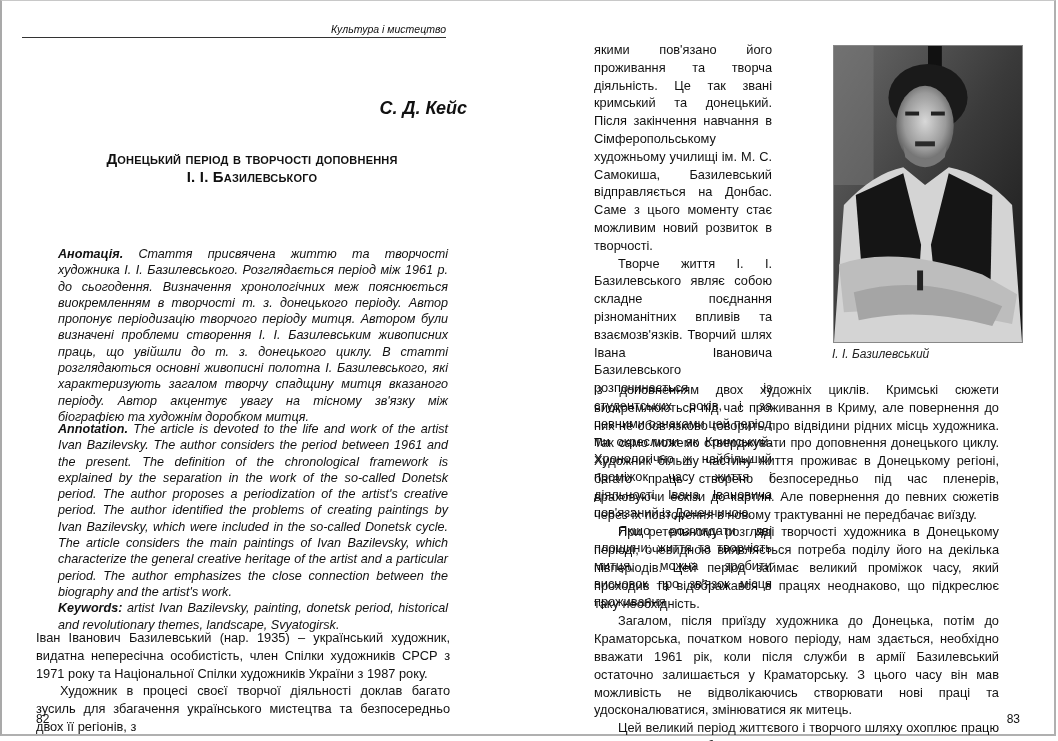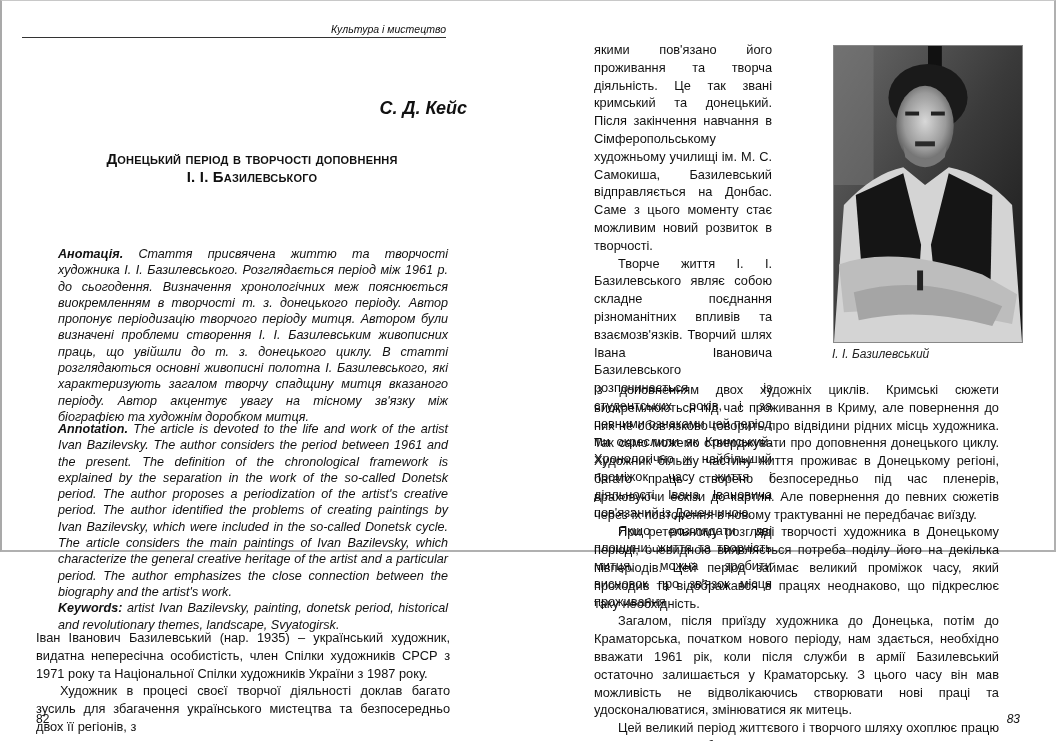--- a/index.html
+++ b/index.html
@@ -2,21 +2,21 @@
 <html><head>
 <meta charset="utf-8">
 <style>
   html, body { margin: 0; padding: 0; }
   body {
     width: 1058px; height: 741px; background: #ffffff; overflow: hidden;
     font-family: "Liberation Sans", sans-serif; color: #111;
     position: relative;
   }
   .spread {
-    position: absolute; left: 0; top: 0; width: 1056px; height: 552px;
+    position: absolute; left: 0; top: 0; width: 1056px; height: 736px;
     border-left: 2px solid #a9a9a9; border-right: 2px solid #b0b0b0;
     border-top: 1px solid #c8c8c8; border-bottom: 2px solid #b0b0b0;
     box-sizing: border-box;
   }
   .page { position: absolute; top: 0; height: 741px; }
   .page-left { left: 0; width: 529px; }
   .page-right { left: 529px; width: 529px; }
 
   .running-head {
     position: absolute; left: 20px; top: 22px; width: 424px;
@@ -45,21 +45,21 @@
 
   .body-text {
     font-size: 12.8px; line-height: 17.8px; text-align: justify;
   }
   .left-body { position: absolute; left: 34px; top: 628px; width: 414px; }
   .indent { text-indent: 24px; }
   p { margin: 0; }
 
   .page-num { position: absolute; top: 711px; font-size: 12px; }
   .pn-left { left: 34px; }
-  .pn-right { right: 40px; font-style: italic; }
+  .pn-right { right: 40px; }
 
   .right-col-narrow {
     position: absolute; left: 63px; top: 40px; width: 178px;
   }
   .right-col-wide {
     position: absolute; left: 63px; top: 380px; width: 405px;
   }
 
   .photo-wrap {
     position: absolute; left: 302px; top: 44px; width: 190px; height: 298px;

